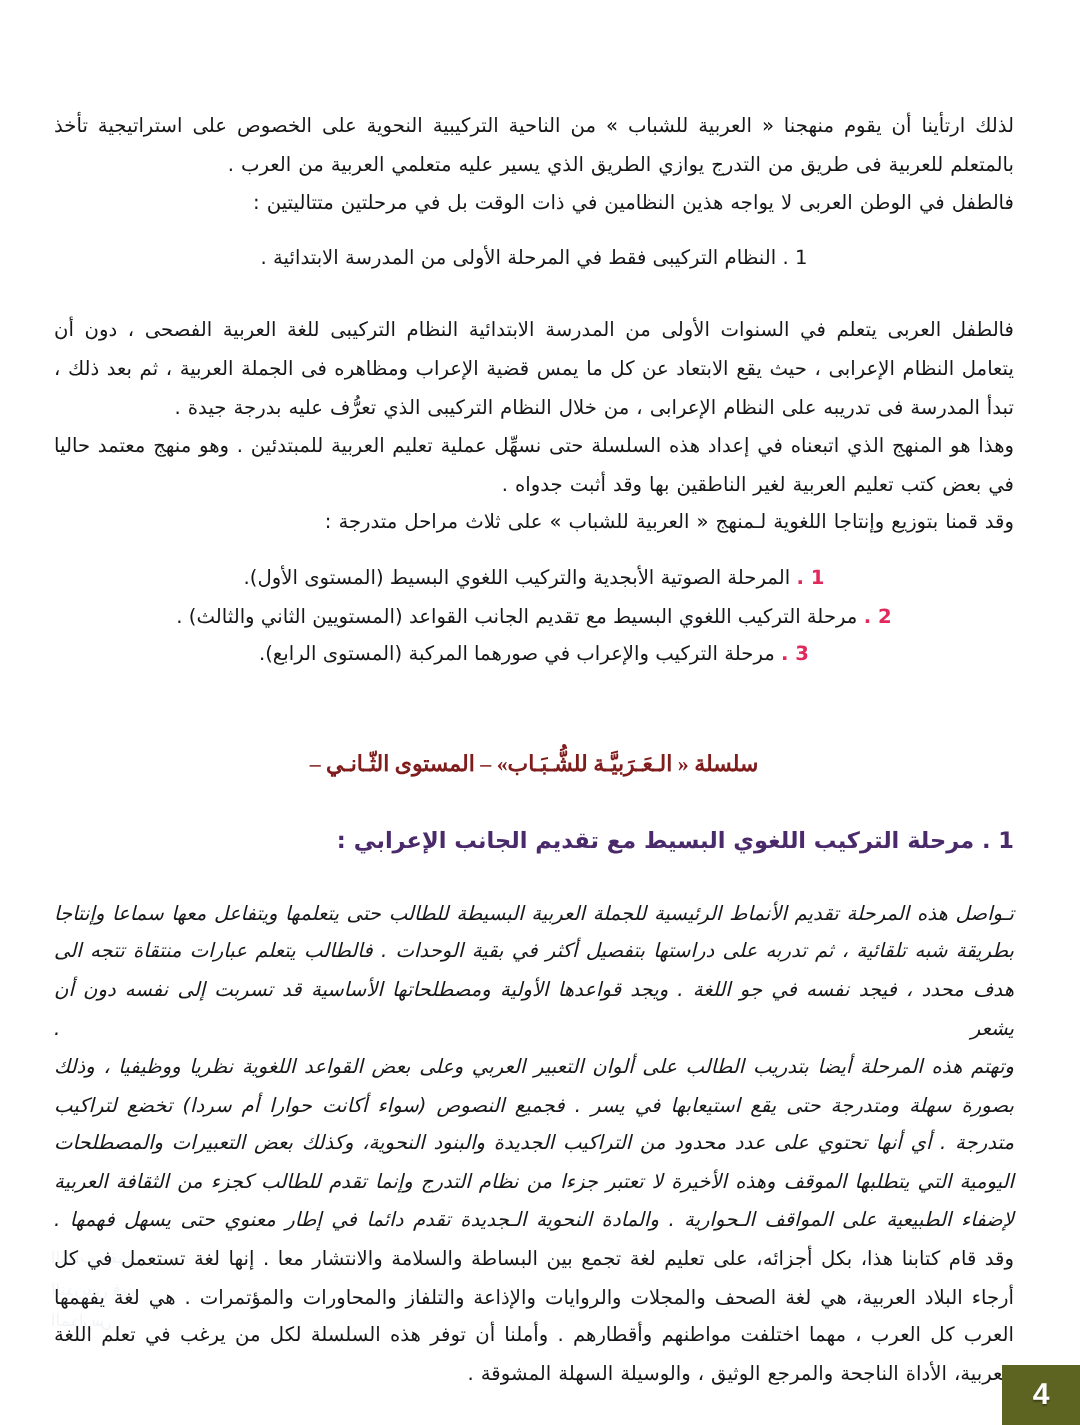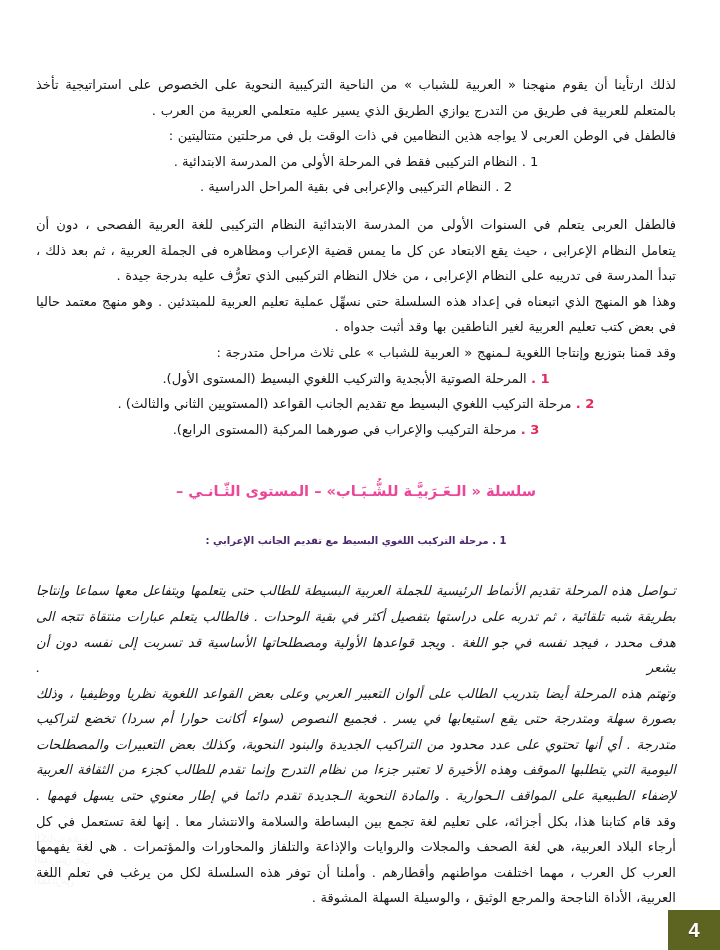--- a/index.html
+++ b/index.html
@@ -59,21 +59,21 @@
   .para.justify-all { text-align: justify; text-align-last: justify; font-style: italic; }
   .block-gap-md { height: 12px; }
   .block-gap-lg { height: 24px; }
 
   
   .line-right { text-align: right; text-align-last: right; }
 
   
   .numlist {
     list-style: none;
-    margin: 0;
+    margin: 11px;
     padding: 0;
   }
   .numlist li {
     font-size: 13.1px;
     line-height: 25.6px;
     color: #17171a;
     direction: rtl;
     text-align: center;
     white-space: nowrap;
   }
@@ -82,37 +82,37 @@
     font-weight: 600;
   }
   .numlist.plain li .num { color: #17171a; font-weight: 400; }
 
   .numlist.staggered li:nth-child(1) { padding-left: 0;  }
   .numlist.staggered li:nth-child(2) { padding-left: 0;  }
   .numlist.staggered li:nth-child(3) { padding-left: 0; text-align: center;  }
 
   
   .series-heading {
-    color: #ec4899;
+    color: #7f1d1d;
     font-size: 14.6px;
     font-weight: bold;
     line-height: 26px;
     text-align: center;
     direction: rtl;
     white-space: nowrap;
     letter-spacing: 0.1px;
+    font-family: Liberation Serif, serif;
   }
 
   
   .sub-heading {
     color: #4b2a6b;
-    font-size: 10px;
+    font-size: 15px;
     font-weight: bold;
     line-height: 26px;
-    text-align: center;
     direction: rtl;
     white-space: nowrap;
   }
 
   
   .page-tab {
     position: absolute;
     right: 0;
     bottom: 0;
     width: 52px;
@@ -143,24 +143,20 @@
 
     <p class="para">لذلك ارتأينا أن يقوم منهجنا « العربية للشباب » من الناحية التركيبية النحوية على الخصوص على استراتيجية تأخذ بالمتعلم للعربية فى طريق من التدرج يوازي الطريق الذي يسير عليه متعلمي العربية من العرب .</p>
 
     <p class="para line-right">فالطفل في الوطن العربى لا يواجه هذين النظامين في ذات الوقت بل في مرحلتين متتاليتين :</p>
 
     <ul class="numlist plain">
       <li>
         <span class="num">1 .</span>
         <span>النظام التركيبى فقط في المرحلة الأولى من المدرسة الابتدائية .</span>
       </li>
-      <li>
-        <span class="num">2 .</span>
-        <span>النظام التركيبى والإعرابى في بقية المراحل الدراسية .</span>
-      </li>
     </ul>
 
     <div class="block-gap-md"></div>
 
     <p class="para">فالطفل العربى يتعلم في السنوات الأولى من المدرسة الابتدائية النظام التركيبى للغة العربية الفصحى ، دون أن يتعامل النظام الإعرابى ، حيث يقع الابتعاد عن كل ما يمس قضية الإعراب ومظاهره فى الجملة العربية ، ثم بعد ذلك ، تبدأ المدرسة فى تدريبه على النظام الإعرابى ، من خلال النظام التركيبى الذي تعرُّف عليه بدرجة جيدة .</p>
 
     <p class="para">وهذا هو المنهج الذي اتبعناه في إعداد هذه السلسلة حتى نسهِّل عملية تعليم العربية للمبتدئين . وهو منهج معتمد حاليا في بعض كتب تعليم العربية لغير الناطقين بها وقد أثبت جدواه .</p>
 
     <p class="para line-right">وقد قمنا بتوزيع وإنتاجا اللغوية لـمنهج « العربية للشباب » على ثلاث مراحل متدرجة :</p>
 

